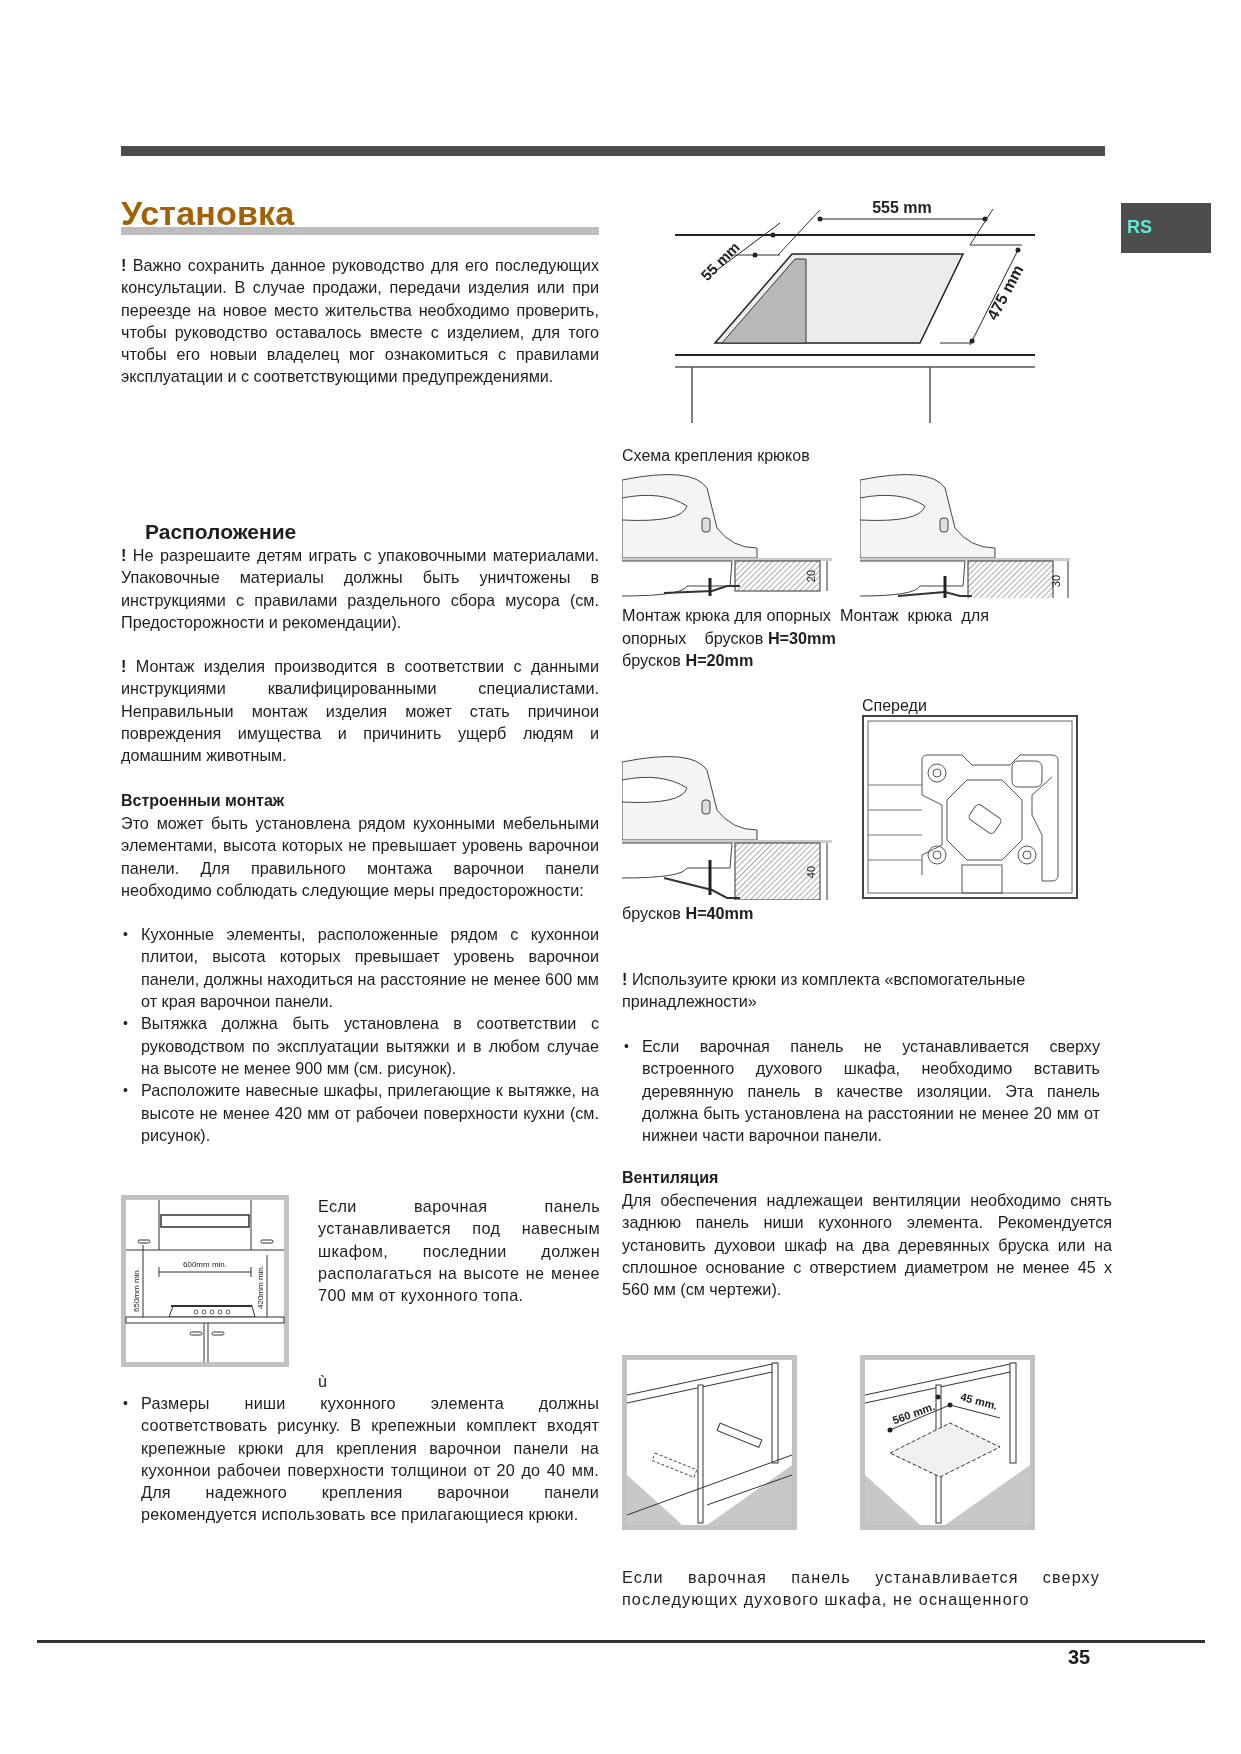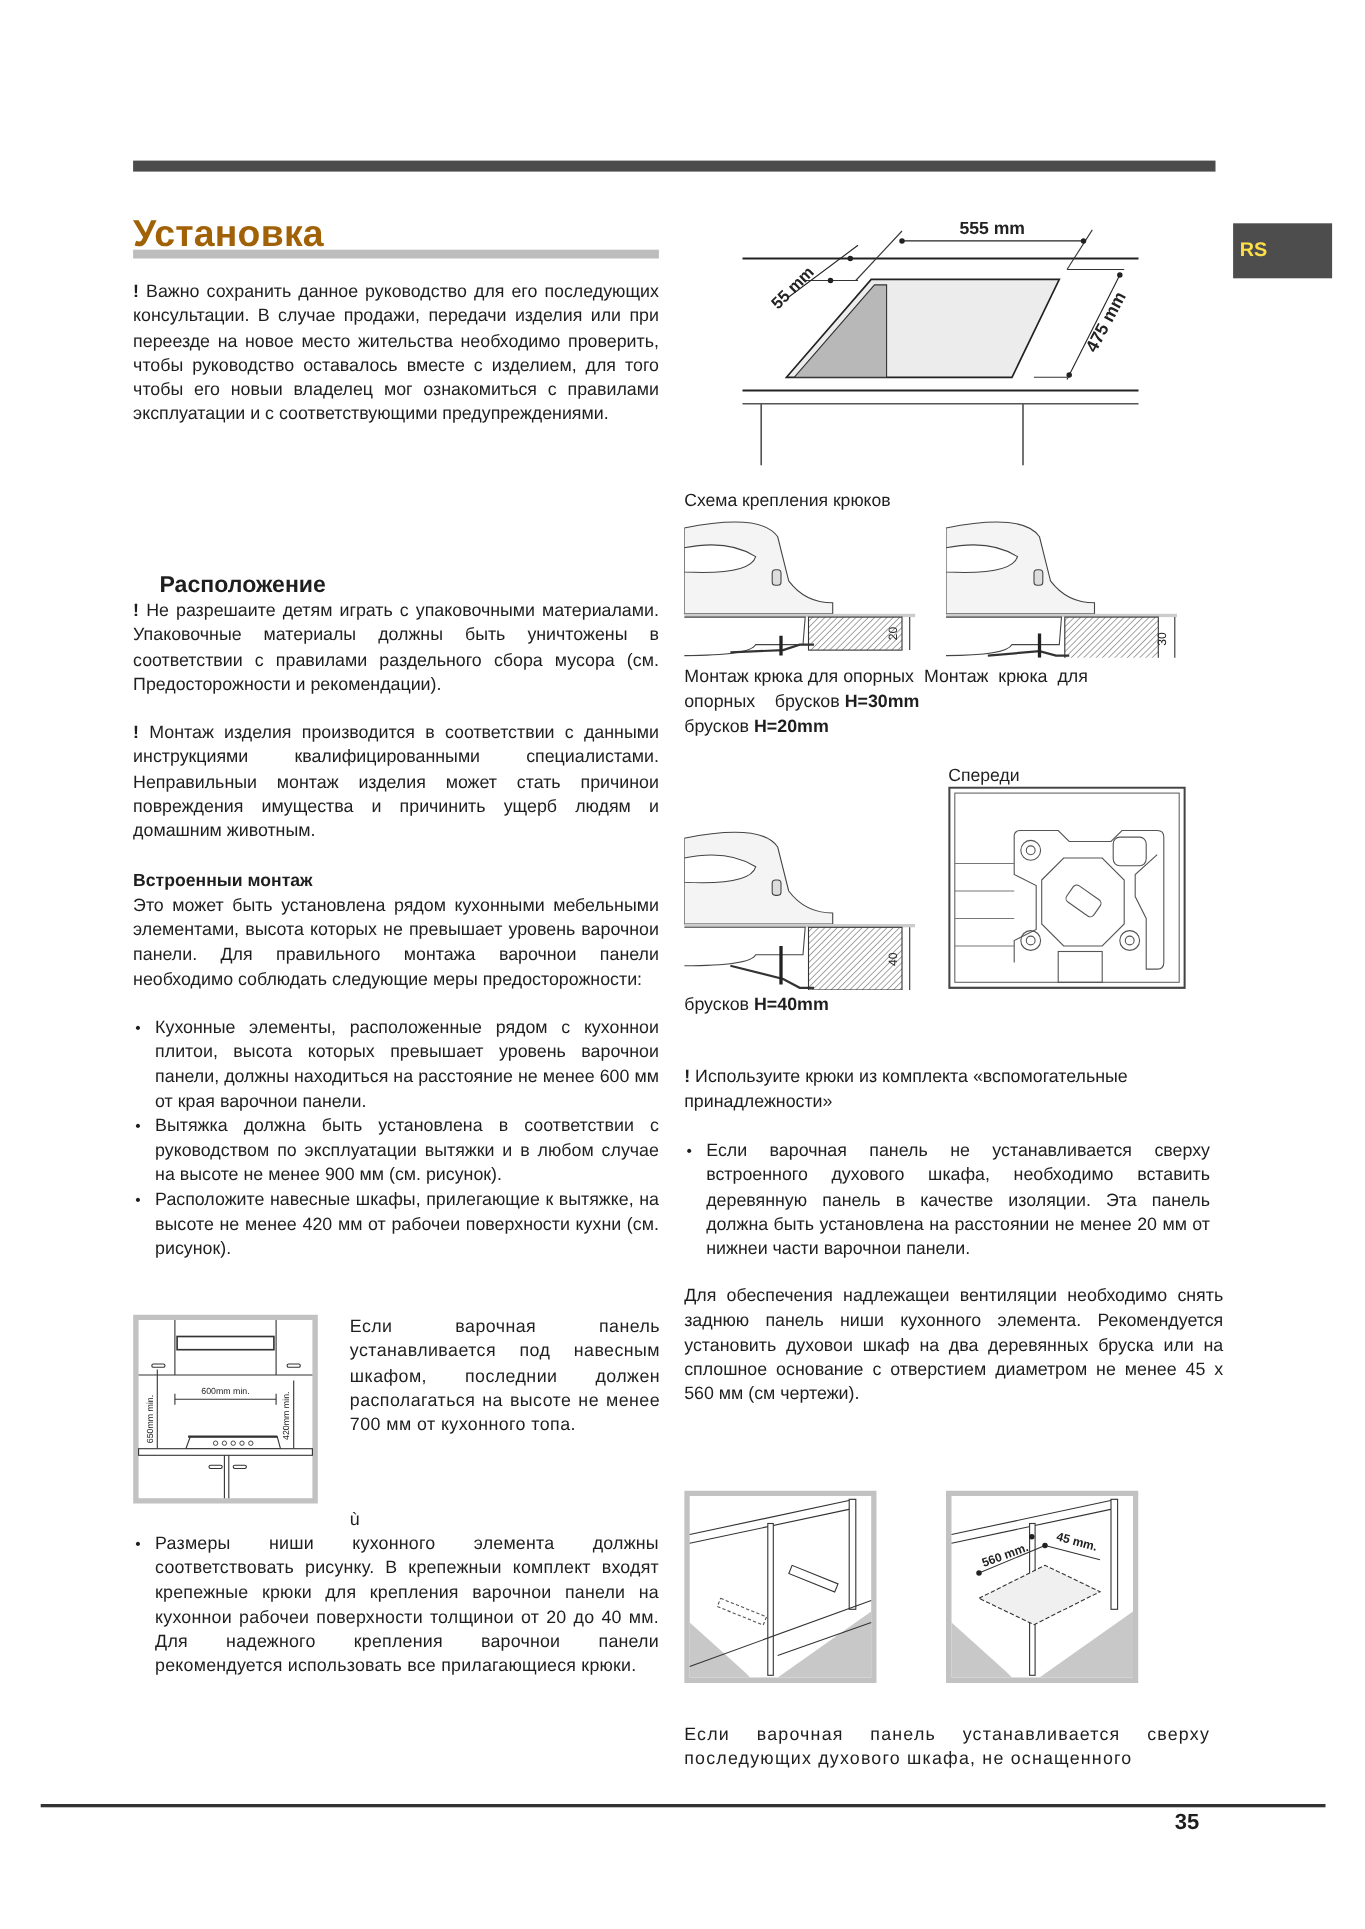--- a/index.html
+++ b/index.html
@@ -1,21 +1,21 @@
 <!DOCTYPE html>
 <html><head>
 <meta charset="utf-8">
 <style>
   html, body { margin: 0; padding: 0; background: #ffffff; }
   body { width: 1241px; height: 1754px; position: relative; overflow: hidden;
          font-family: "Liberation Sans", sans-serif; color: #1e1e1e; }
   .abs { position: absolute; }
   .topbar { left: 121px; top: 146px; width: 984px; height: 10px; background: #4c4b4b; }
   .lang-tab { left: 1121px; top: 203px; width: 90px; height: 50px; background: #4e4d4d;
-              color: #fde047; font-weight: bold; font-size: 18px; box-sizing: border-box; padding: 14px 0 0 6px; }
+              color: #5eead4; font-weight: bold; font-size: 18px; box-sizing: border-box; padding: 14px 0 0 6px; }
   .title { left: 121px; top: 194px; font-size: 34px; font-weight: bold; color: #a16207; letter-spacing: 0.2px; }
   .title-underline { left: 121px; top: 227px; width: 478px; height: 8px; background: #bdbdbd; }
   .col { font-size: 16.2px; line-height: 22.3px; }
   .col p { margin: 0; }
   .just { text-align: justify; }
   .bang { font-weight: bold; }
   .h2 { font-size: 21px; font-weight: bold; line-height: 24px; margin-left: 24px; }
   .h3 { font-size: 16px; font-weight: bold; line-height: 22px; }
   ul.bul { list-style: none; margin: 0; padding: 0; }
   ul.bul li { position: relative; padding-left: 20px; text-align: justify; }
@@ -35,21 +35,21 @@
 
 <div class="abs title">Установка</div>
 <div class="abs title-underline"></div>
 
 <div class="abs col" style="left:121px; top:254px; width:478px;">
   <p class="just"><span class="bang">!</span> <span>Важно сохранить данное руководство для его последующих консультации. В случае продажи, передачи изделия или при переезде на новое место жительства необходимо проверить, чтобы руководство оставалось вместе с изделием, для того чтобы его новыи владелец мог ознакомиться с правилами эксплуатации и с соответствующими предупреждениями.</span></p>
 </div>
 
 <div class="abs col" style="left:121px; top:520px; width:478px;">
   <div class="h2">Расположение</div>
-  <p class="just"><span class="bang">!</span> <span>Не разрешаите детям играть с упаковочными материалами. Упаковочные материалы должны быть уничтожены в соответствии с правилами раздельного сбора мусора (см. Предосторожности и рекомендации).</span></p>
+  <p class="just"><span class="bang">!</span> <span>Не разрешаите детям играть с упаковочными материалами. Упаковочные материалы должны быть уничтожены в инструкциями с правилами раздельного сбора мусора (см. Предосторожности и рекомендации).</span></p>
   <p class="just" style="margin-top:22px;"><span class="bang">!</span> <span>Монтаж изделия производится в соответствии с данными инструкциями квалифицированными специалистами. Неправильныи монтаж изделия может стать причинои повреждения имущества и причинить ущерб людям и домашним животным.</span></p>
 </div>
 
 <div class="abs col" style="left:121px; top:790px; width:478px;">
   <div class="h3">Встроенныи монтаж</div>
   <p class="just">Это может быть установлена рядом кухонными мебельными элементами, высота которых не превышает уровень варочнои панели. Для правильного монтажа варочнои панели необходимо соблюдать следующие меры предосторожности:</p>
   <ul class="bul" style="margin-top:22px;">
     <li>Кухонные элементы, расположенные рядом с кухоннои плитои, высота которых превышает уровень варочнои панели, должны находиться на расстояние не менее 600 мм от края варочнои панели.</li>
     <li>Вытяжка должна быть установлена в соответствии с руководством по эксплуатации вытяжки и в любом случае на высоте не менее 900 мм (см. рисунок).</li>
     <li>Расположите навесные шкафы, прилегающие к вытяжке, на высоте не менее 420 мм от рабочеи поверхности кухни (см. рисунок).</li>
@@ -210,20 +210,21 @@
   <p><span class="bang">!</span> <span>Используите крюки из комплекта «вспомогательные принадлежности»</span></p>
 </div>
 
 <div class="abs col" style="left:622px; top:1035px; width:478px;">
   <ul class="bul">
     <li>Если варочная панель не устанавливается сверху встроенного духового шкафа, необходимо вставить деревянную панель в качестве изоляции. Эта панель должна быть установлена на расстоянии не менее 20 мм от нижнеи части варочнои панели.</li>
   </ul>
 </div>
 
 <div class="abs col" style="left:622px; top:1167px; width:490px;">
+  <div class="h3">Вентиляция</div>
   <p class="just">Для обеспечения надлежащеи вентиляции необходимо снять заднюю панель ниши кухонного элемента. Рекомендуется установить духовои шкаф на два деревянных бруска или на сплошное основание с отверстием диаметром не менее 45 x 560 мм (см чертежи).</p>
 </div>
 
 <svg class="abs" style="left:622px; top:1355px;" width="175" height="175" viewBox="0 0 175 175">
   <rect x="0" y="0" width="175" height="175" fill="#c2c2c2"></rect>
   <rect x="5" y="5" width="165" height="165" fill="#fff"></rect>
   <path d="M5 170 L5 120 L55 165 L60 170 Z" fill="#c8c8c8"></path>
   <path d="M85 170 L170 110 L170 170 Z" fill="#c8c8c8"></path>
   <line x1="5" y1="40" x2="155" y2="8" stroke="#333"></line>
   <line x1="5" y1="48" x2="155" y2="16" stroke="#333"></line>

